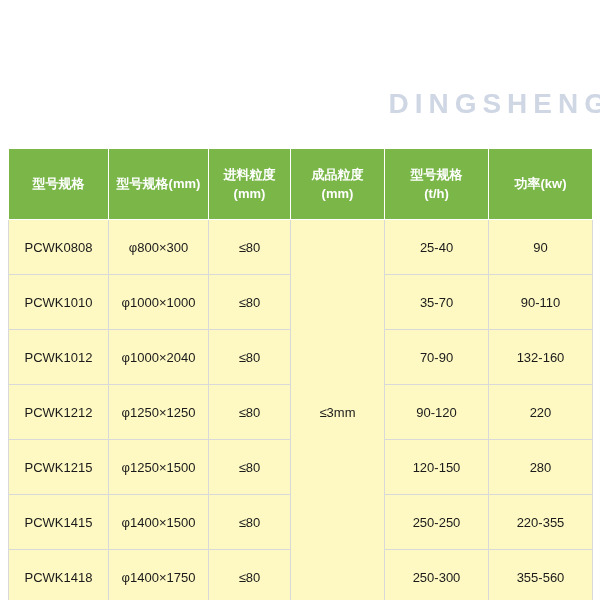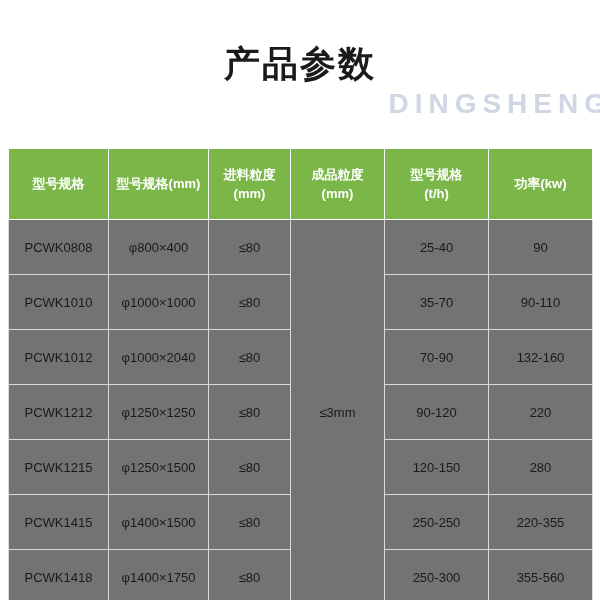--- a/index.html
+++ b/index.html
@@ -65,38 +65,37 @@
     text-align: center;
   }
   table.params td {
     font-size: 13px;
     color: #1a1a1a;
     height: 50px;
     border: 1px solid #d9d9d9;
     padding: 2px 3px;
     text-align: center;
     vertical-align: middle;
-    background: #737373;
+    background: #fef9c3;
   }
   table.params td.merged {
     font-size: 13px;
   }
   col.c0 { width: 100px; }
   col.c1 { width: 100px; }
   col.c2 { width: 82px; }
   col.c3 { width: 94px; }
   col.c4 { width: 104px; }
   col.c5 { width: 104px; }
 </style>
 </head>
 <body>
 
 <div class="page">
 
-  <div class="title">产品参数</div>
   <div class="watermark">DINGSHENG</div>
 
   <div class="table-wrap">
     <table class="params">
       <colgroup>
         <col class="c0">
           <col class="c1">
           <col class="c2">
           <col class="c3">
           <col class="c4">
@@ -123,21 +122,21 @@
             <div>(t/h)</div>
           </th>
           <th>
             <div>功率(kw)</div>
           </th>
         </tr>
       </thead>
       <tbody>
         <tr>
           <td>PCWK0808</td>
-          <td>φ800×400</td>
+          <td>φ800×300</td>
           <td>≤80</td>
           <td class="merged" rowspan="7">≤3mm</td>
           <td>25-40</td>
           <td>90</td>
         </tr>
         <tr>
           <td>PCWK1010</td>
           <td>φ1000×1000</td>
           <td>≤80</td>
           <td>35-70</td>

